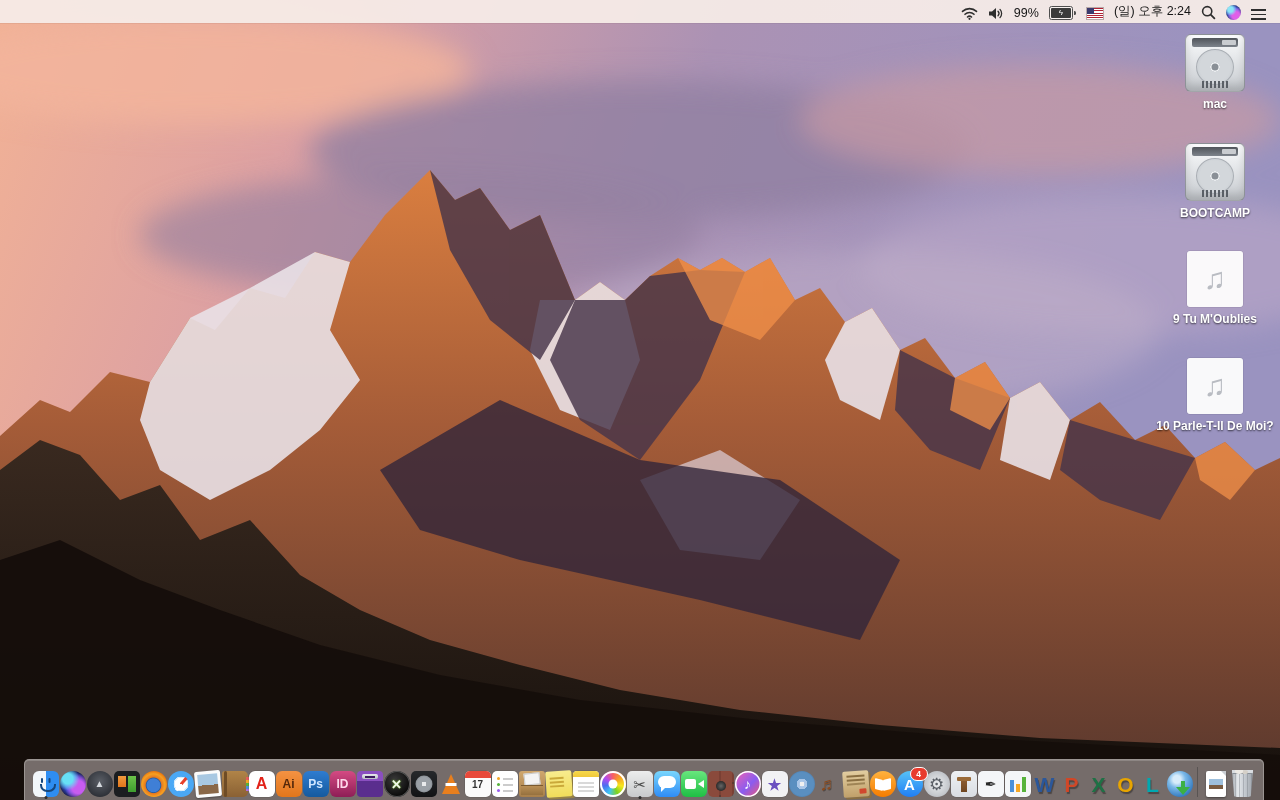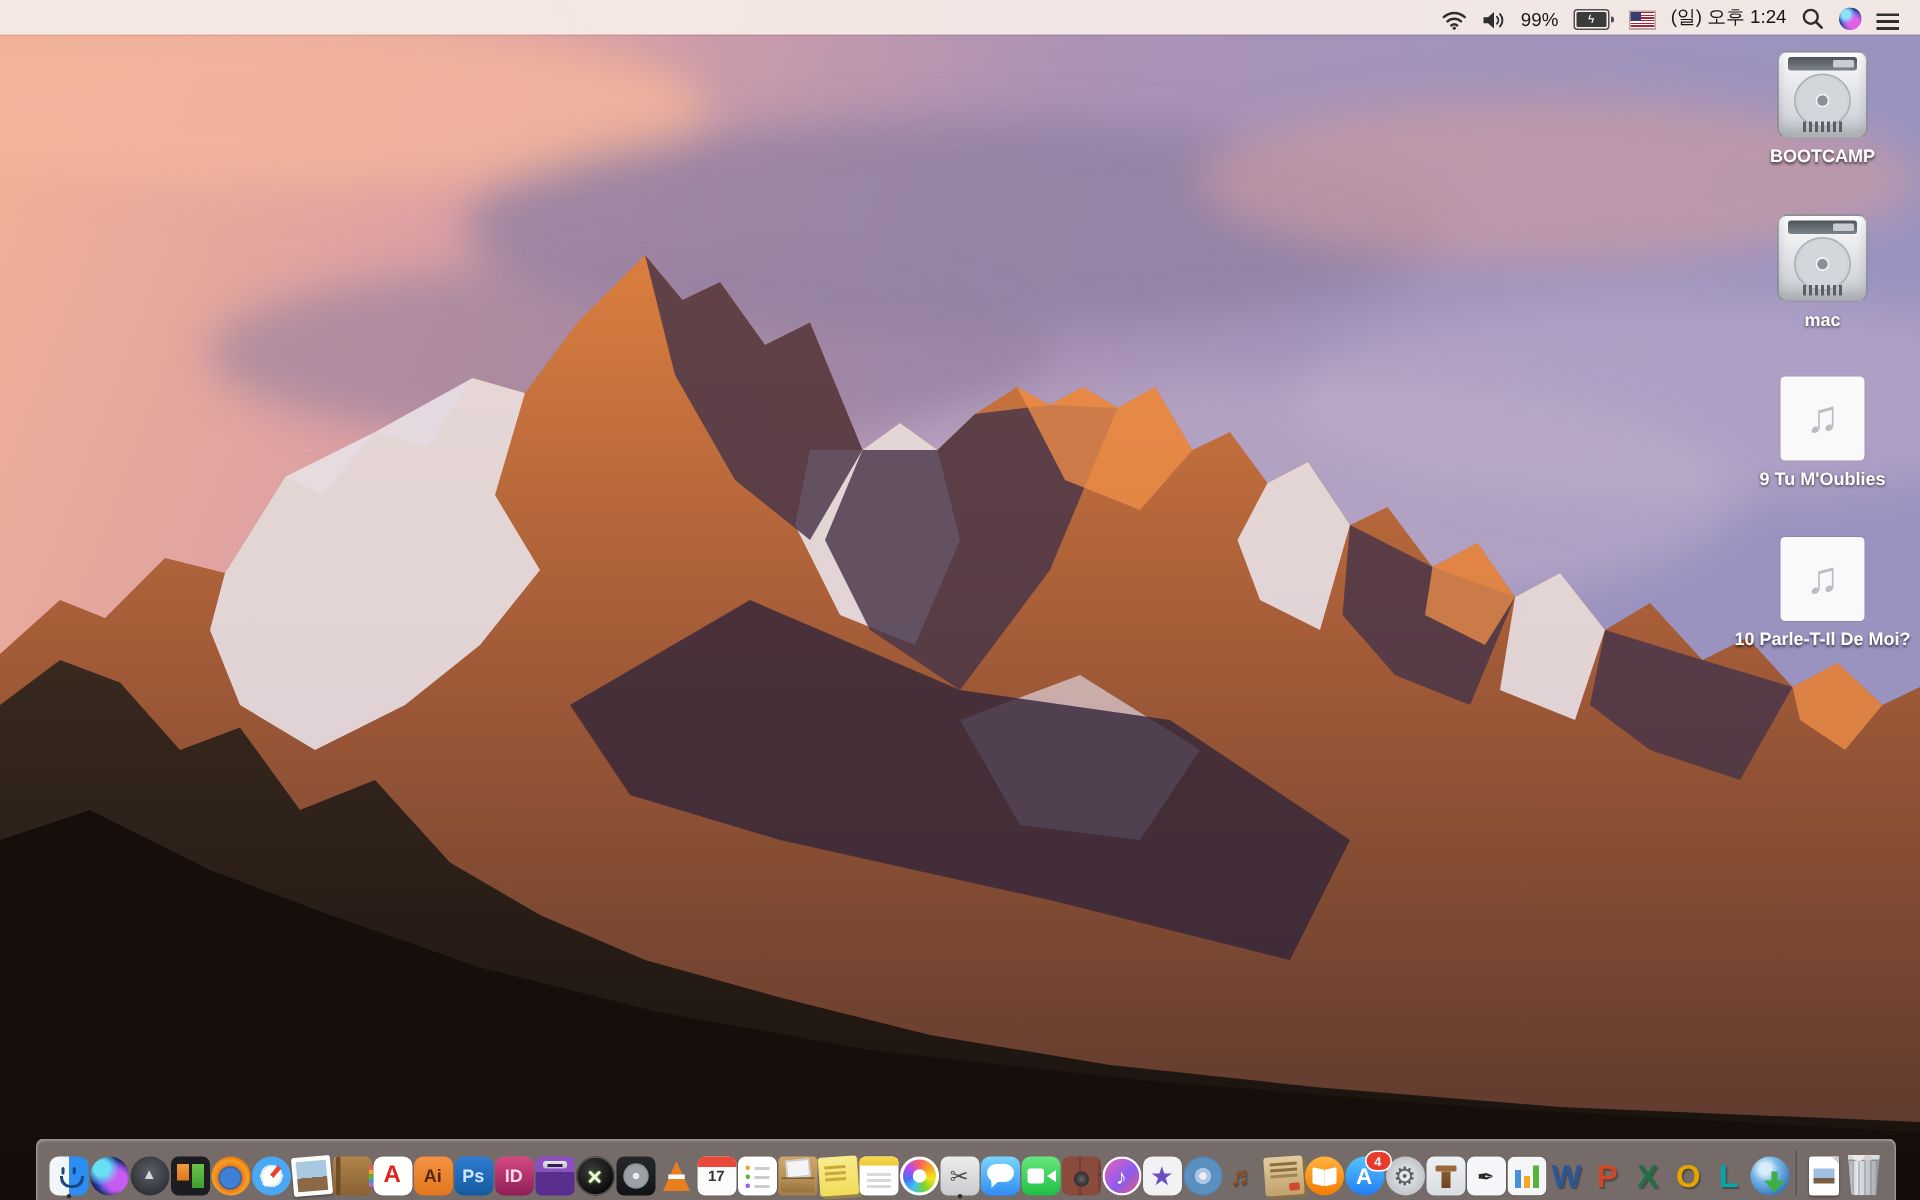--- a/index.html
+++ b/index.html
@@ -276,46 +276,46 @@
       </g>
     </svg>
     <span class="pct">99%</span>
     <span class="batt">
       <span class="batt-body">
           <span class="batt-fill">ϟ</span>
         </span>
       <span class="batt-nub"></span>
     </span>
     <span class="flag"></span>
-    <span class="clock">(일) 오후 1:24</span>
+    <span class="clock">(일) 오후 2:24</span>
     <svg width="15" height="15" viewBox="0 0 15 15">
       <circle cx="6.2" cy="6.2" r="4.6" fill="none" stroke="#2e2e2e" stroke-width="1.6"></circle>
       <line x1="9.7" y1="9.7" x2="13.4" y2="13.4" stroke="#2e2e2e" stroke-width="1.8" stroke-linecap="round"></line>
     </svg>
     <span class="siri-orb"></span>
     <span class="nc"></span>
   </div>
 </div>
 
 <div class="desk">
     <div class="dicon">
       <div class="drive">
         <div class="dr-top"></div>
         <div class="dr-platter"></div>
         <div class="dr-vents"></div>
       </div>
-      <div class="dlabel">BOOTCAMP</div>
+      <div class="dlabel">mac</div>
     </div>
     <div class="dicon">
       <div class="drive">
         <div class="dr-top"></div>
         <div class="dr-platter"></div>
         <div class="dr-vents"></div>
       </div>
-      <div class="dlabel">mac</div>
+      <div class="dlabel">BOOTCAMP</div>
     </div>
     <div class="dicon">
       <div class="audio">
         <span class="note">♫</span>
       </div>
       <div class="dlabel">9 Tu M'Oublies</div>
     </div>
     <div class="dicon">
       <div class="audio">
         <span class="note">♫</span>

